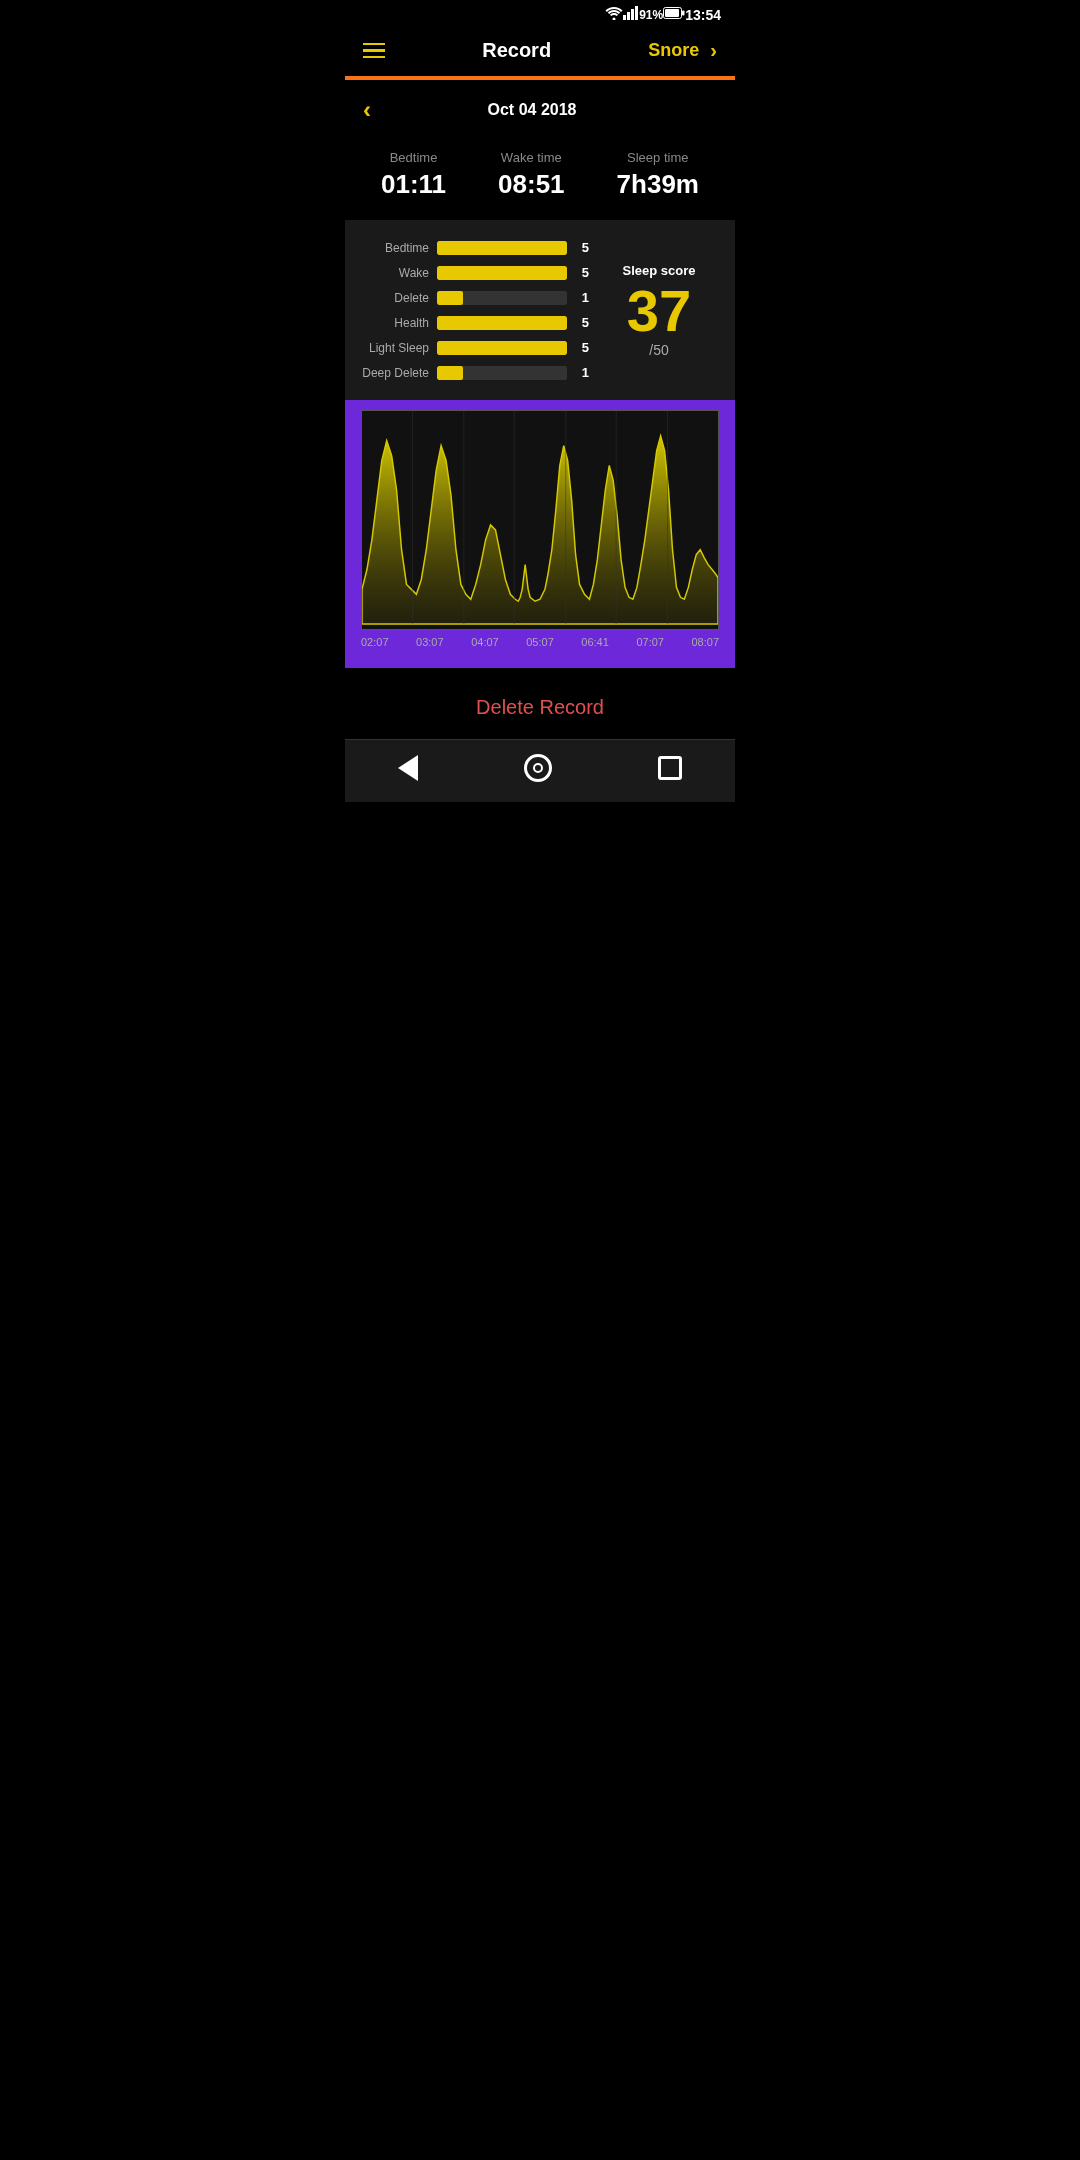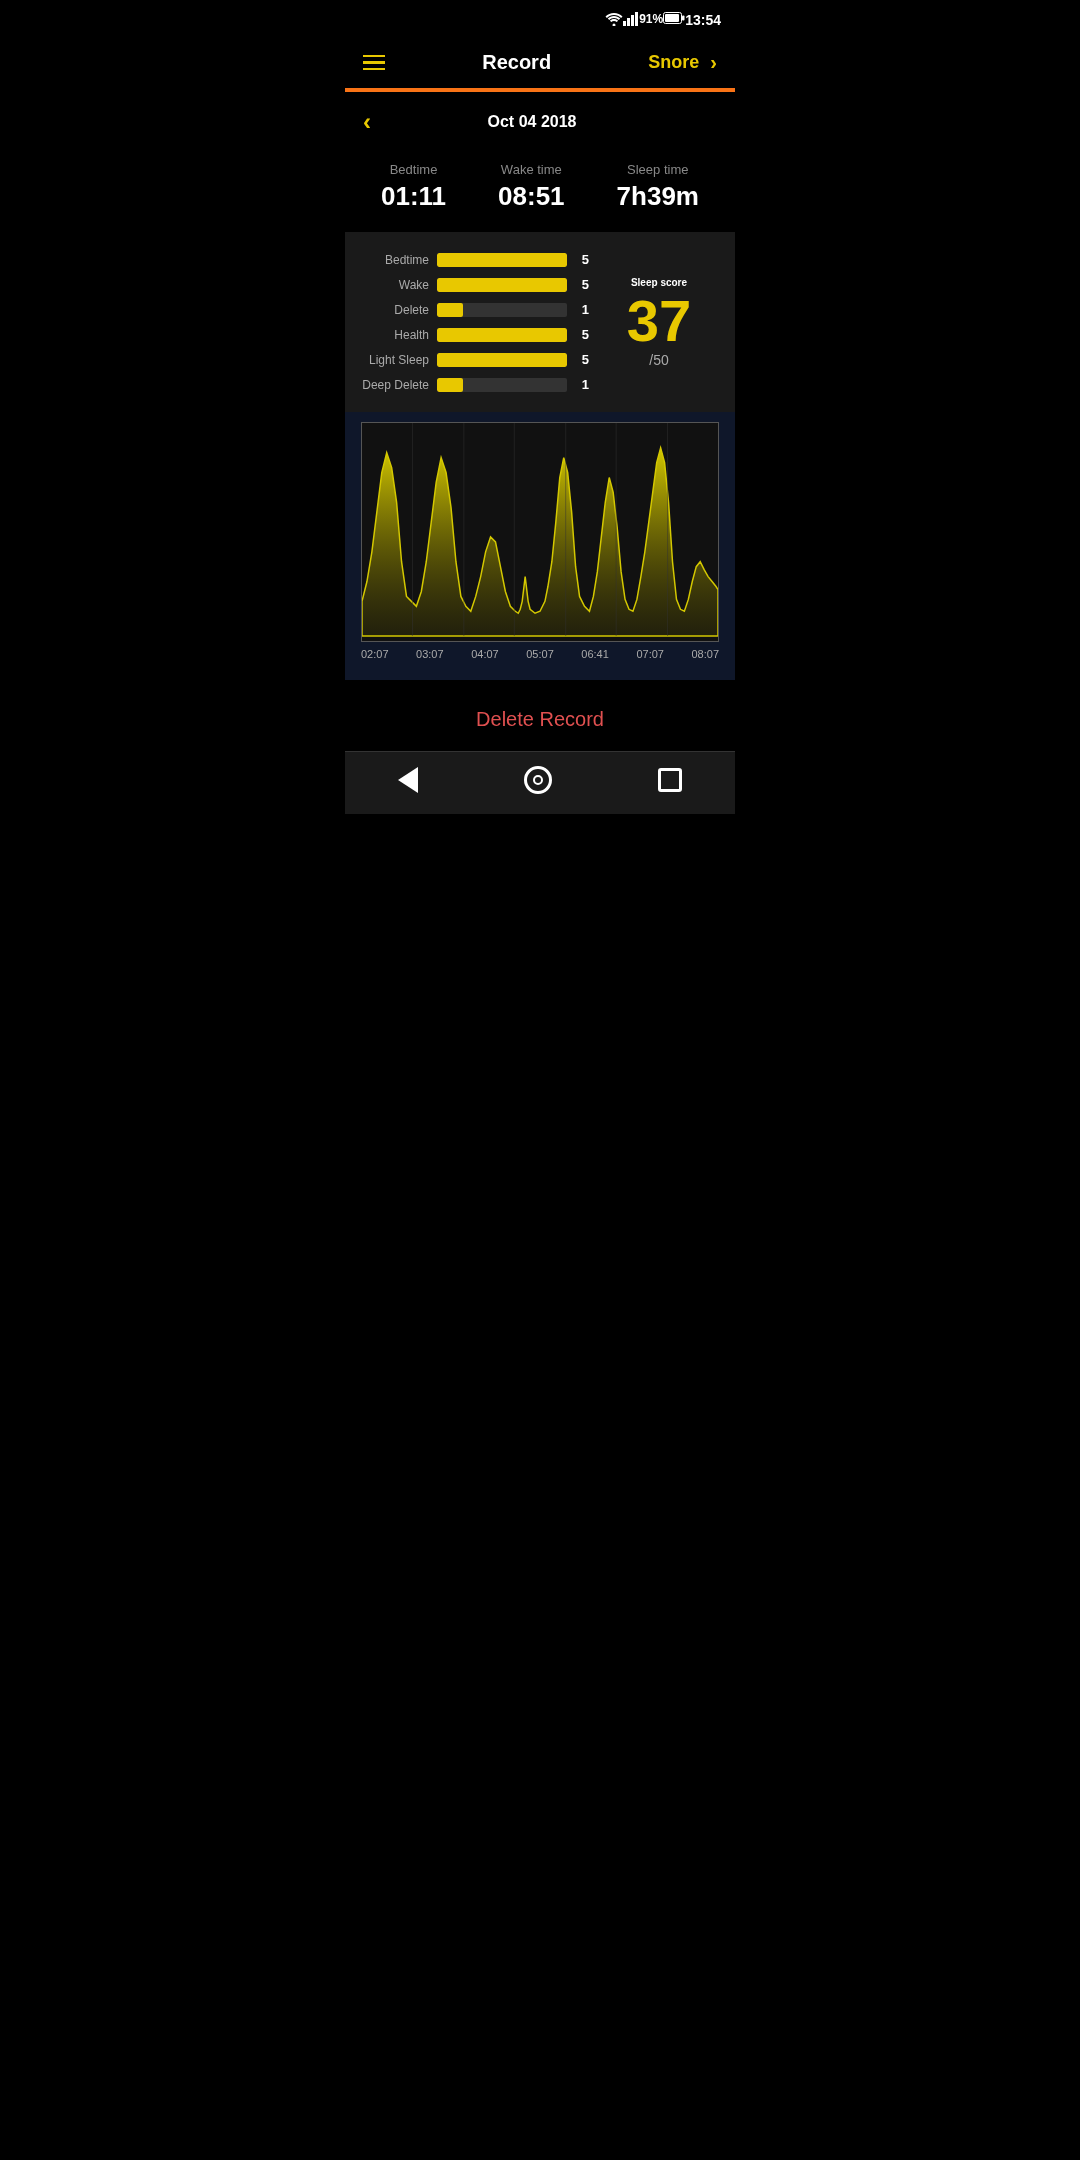--- a/index.html
+++ b/index.html
@@ -13,22 +13,22 @@
       margin: 0 auto;
       position: relative;
       overflow-x: hidden;
     }
 
     
     .status-bar {
       background: #000;
       display: flex;
       justify-content: flex-end;
-      align-items: flex-start;
-      padding: 12px 14px;
+      align-items: center;
+      padding: 6px 14px;
       gap: 0;
       font-size: 12px;
       font-weight: 600;
     }
     .status-bar .battery-percent { color: #fff; }
     .status-bar .time { color: #fff; font-size: 14px; font-weight: bold; }
 
     
     .header {
       background: #000;
@@ -161,40 +161,40 @@
     
     .sleep-score-box {
       display: flex;
       flex-direction: column;
       align-items: center;
       justify-content: center;
       width: 120px;
     }
     .sleep-score-title {
       color: #fff;
-      font-size: 10px;
+      font-size: 13px;
       font-weight: bold;
       text-align: center;
       margin-bottom: 4px;
     }
     .sleep-score-number {
       color: #e8c800;
       font-size: 58px;
       font-weight: bold;
       line-height: 1;
     }
     .sleep-score-max {
       color: #aaa;
       font-size: 14px;
       margin-top: 2px;
     }
 
     
     .chart-section {
-      background: #0f172a;
+      background: #6d28d9;
       padding: 10px 16px 4px 16px;
     }
     .chart-wrapper {
       border: 1.5px solid #555;
       background: #111;
       position: relative;
       height: 220px;
       overflow: hidden;
     }
     .chart-wrapper svg {

